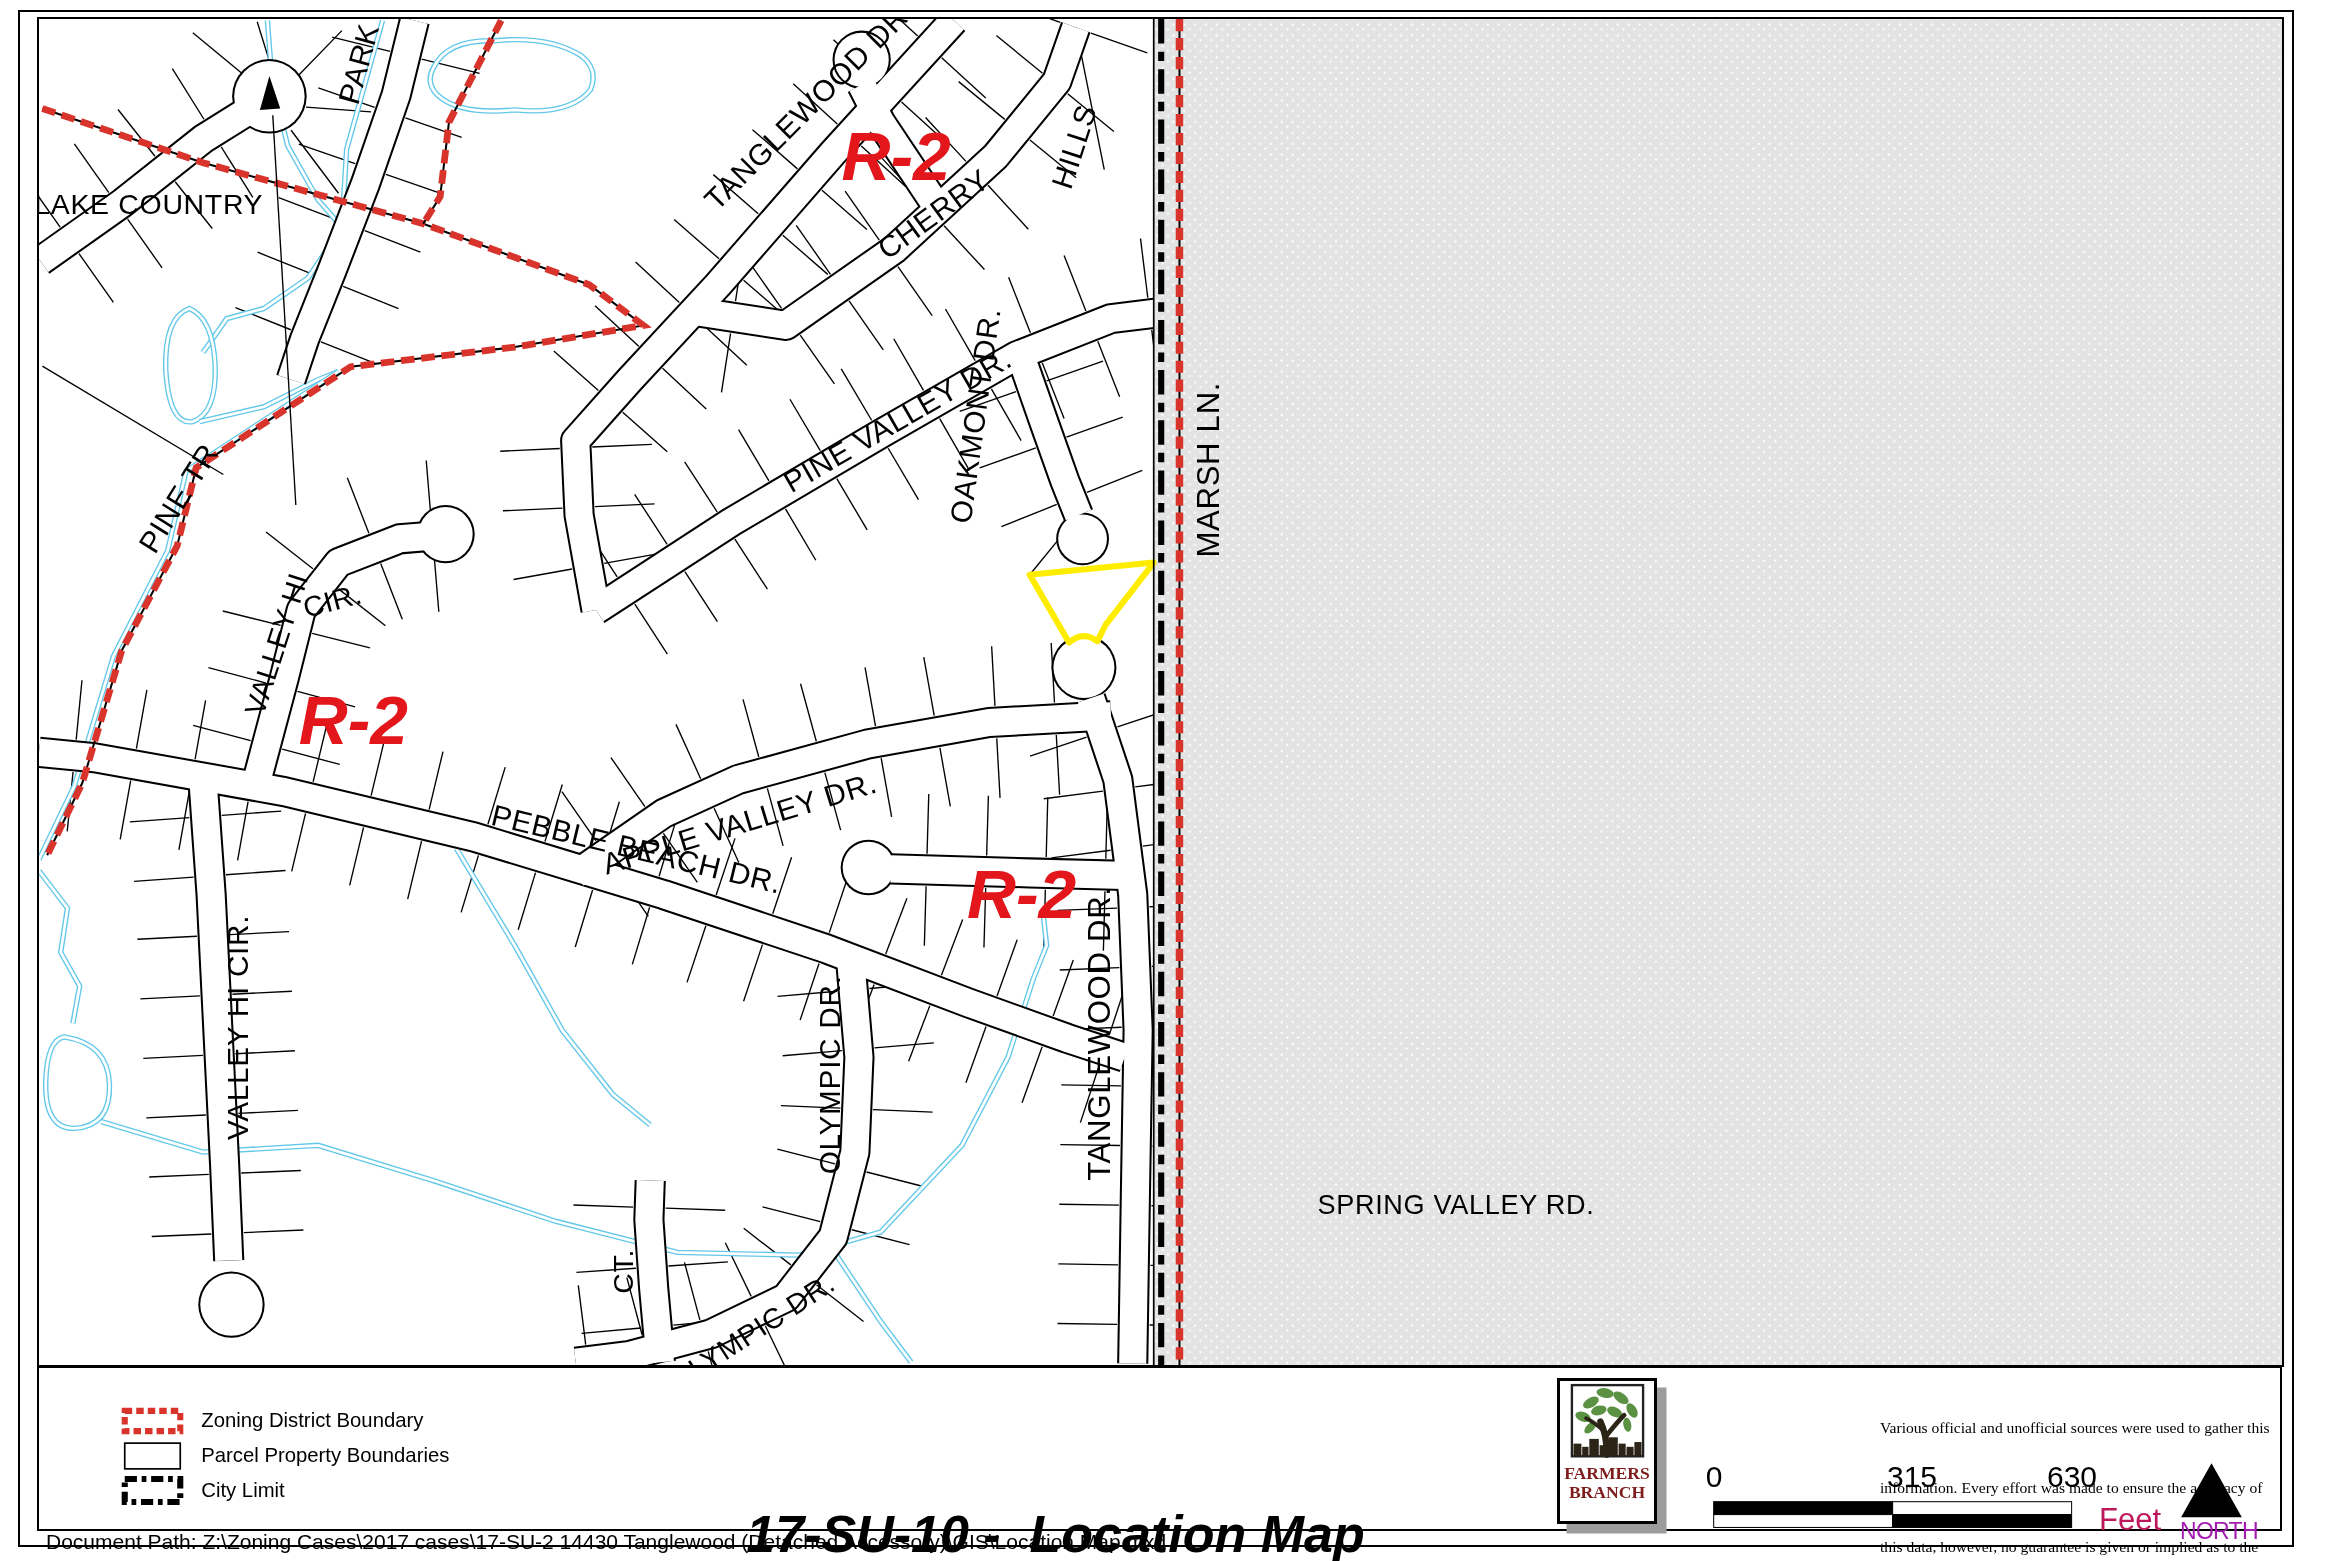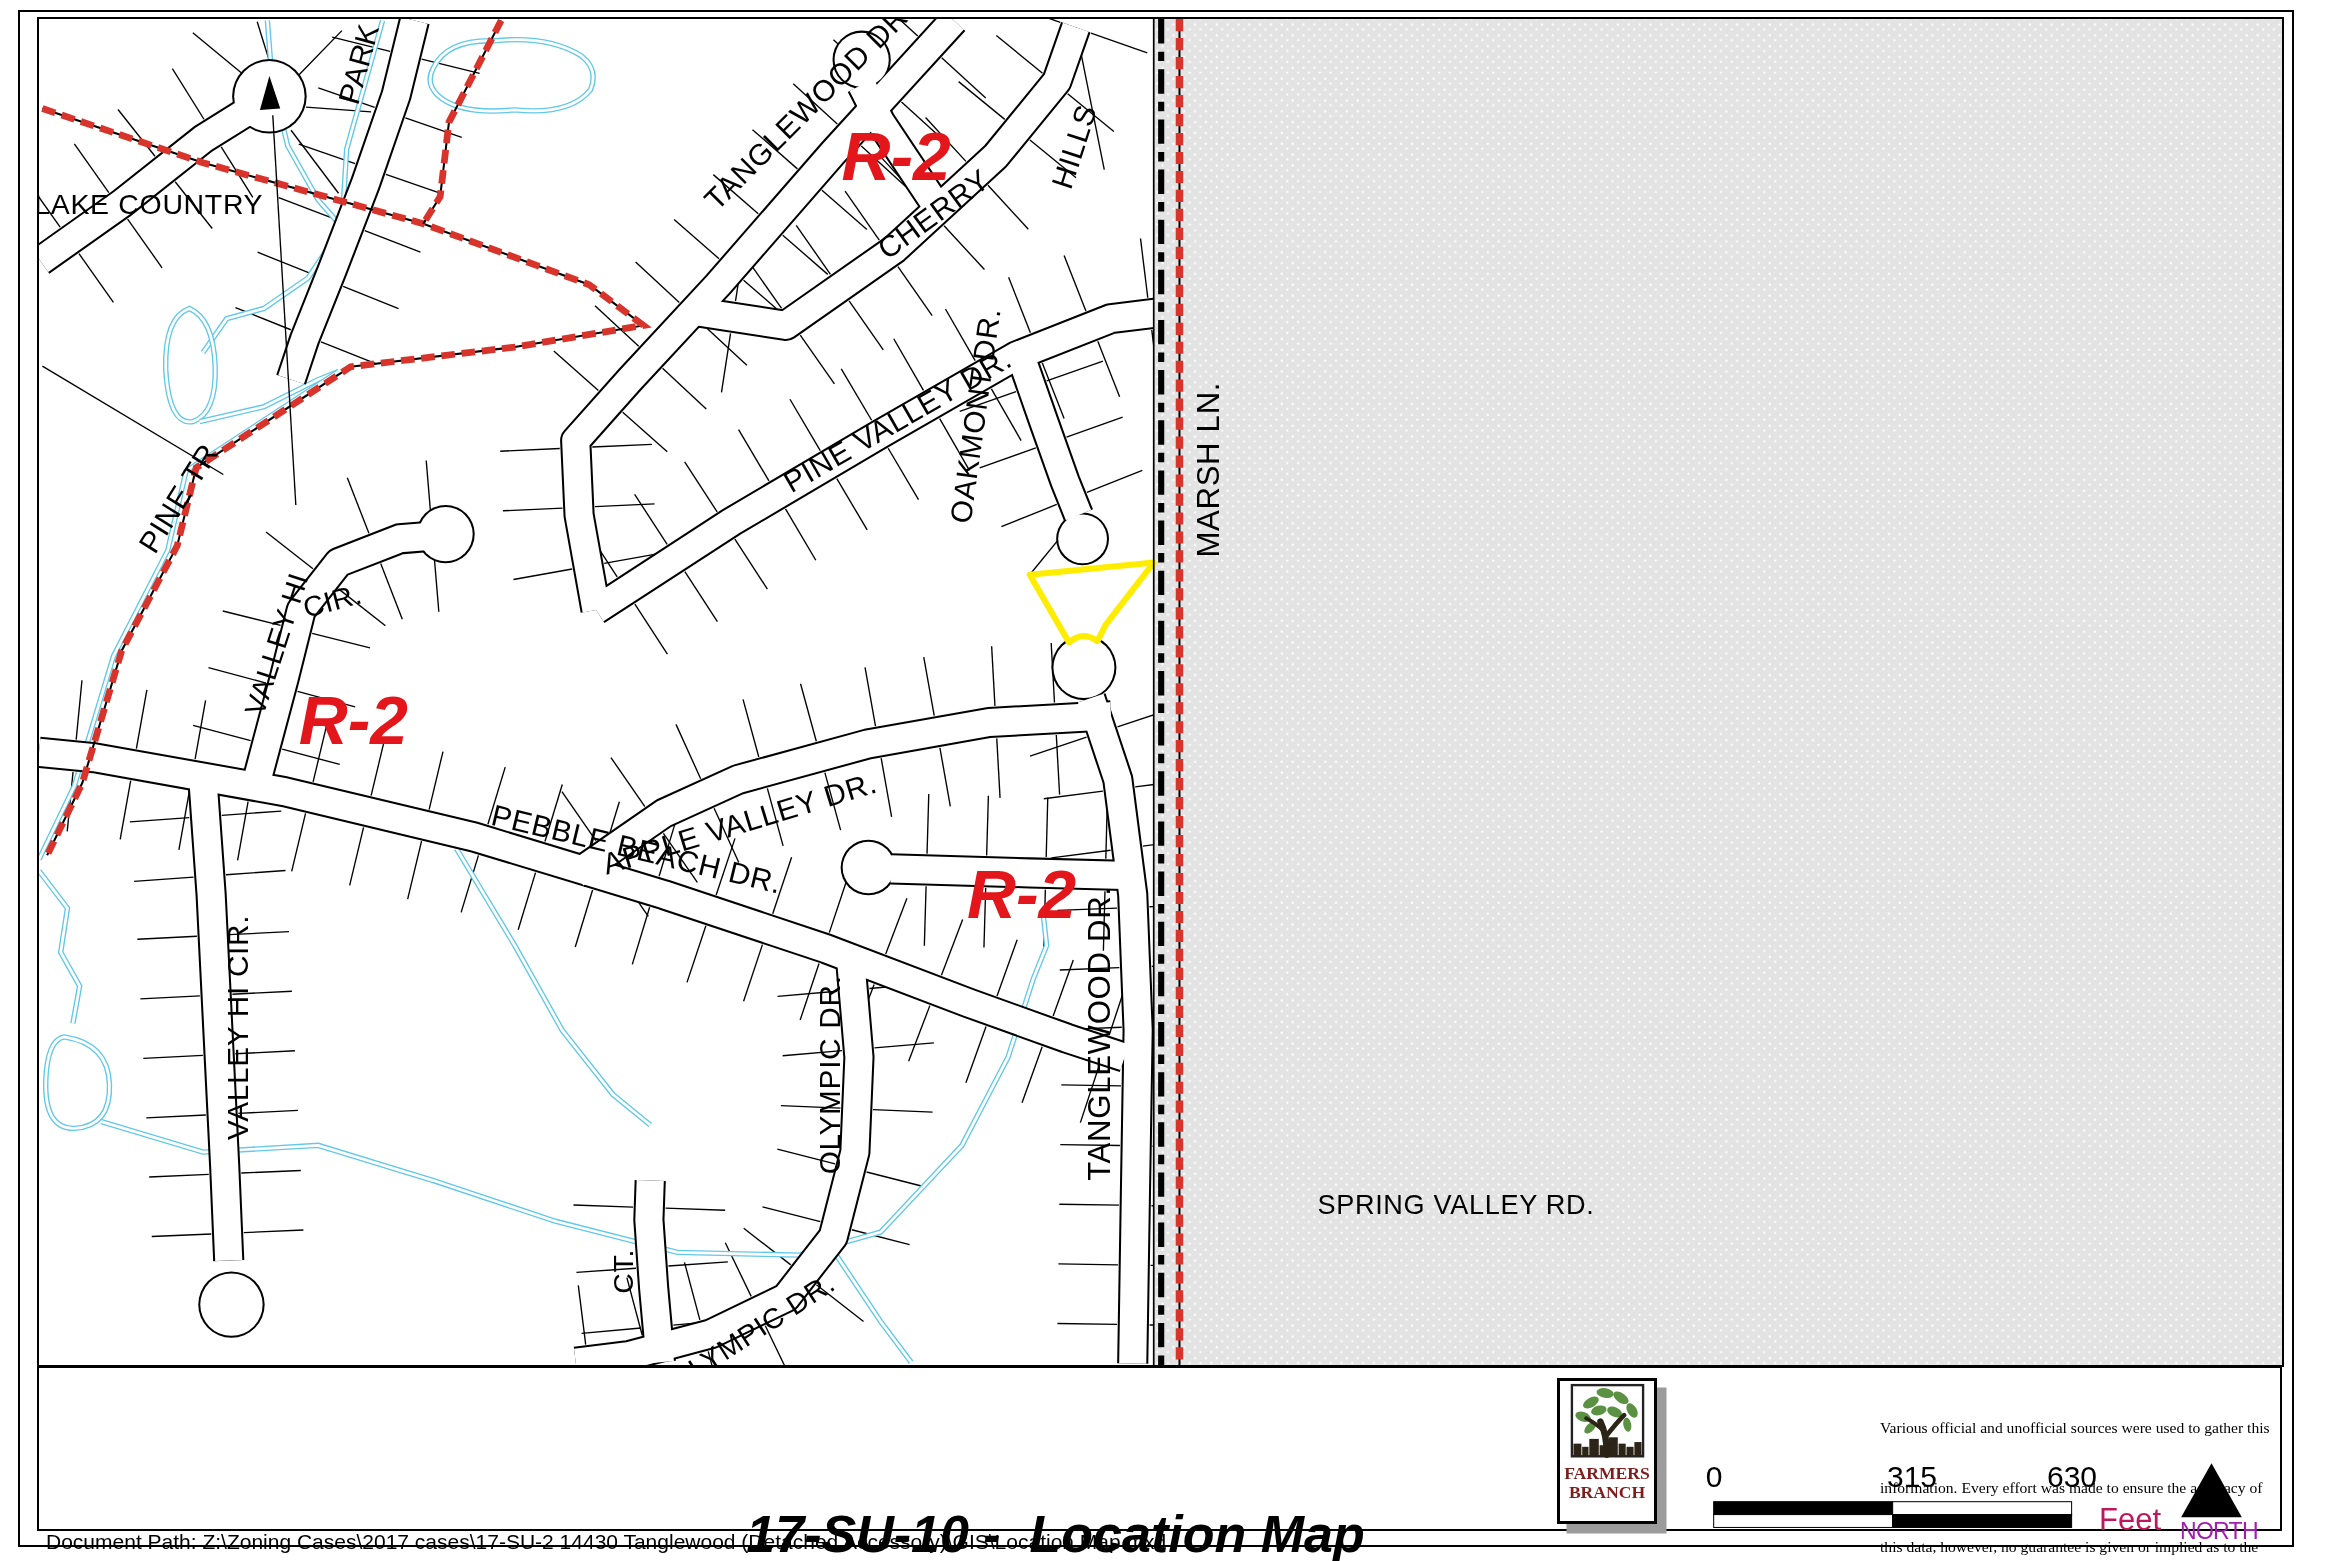--- a/index.html
+++ b/index.html
@@ -424,20 +424,40 @@
   <g fill="#e3161b">
     <text class="zone" x="1323" y="265" font-size="100" text-anchor="middle">R-2</text>
     <text class="zone" x="522" y="1098" font-size="100" text-anchor="middle">R-2</text>
     <text class="zone" x="1508" y="1354" font-size="100" text-anchor="middle">R-2</text>
   </g>
 </svg>
 </div>
 
 <div class="bottom-panel">
 
+  <div class="legend">
+    <div class="legend-row">
+      <svg width="65" height="30" viewBox="0 0 96 44">
+        <rect x="7" y="7" width="82" height="30" fill="#fff" stroke="#d9342b" stroke-width="9" stroke-dasharray="11 6"></rect>
+      </svg>
+      <span class="legend-label">Zoning District Boundary</span>
+    </div>
+    <div class="legend-row">
+      <svg width="65" height="30" viewBox="0 0 96 44">
+        <rect x="7" y="3" width="82" height="38" fill="#fff" stroke="#000" stroke-width="2.5"></rect>
+      </svg>
+      <span class="legend-label">Parcel Property Boundaries</span>
+    </div>
+    <div class="legend-row">
+      <svg width="65" height="33" viewBox="0 0 96 48">
+        <rect x="7" y="7" width="82" height="34" fill="#fff" stroke="#000" stroke-width="9" stroke-dasharray="18 7 7 7"></rect>
+      </svg>
+      <span class="legend-label">City Limit</span>
+    </div>
+  </div>
 
   <div class="title-block">
     <div>17-SU-10 -  Location Map</div>
     
   </div>
 
   <div class="logo-box">
     <svg width="87" height="81" viewBox="0 0 110 100">
       <rect x="10" y="4" width="90" height="90" fill="#fff" stroke="#222" stroke-width="3"></rect>
       <g fill="#5a9142">

